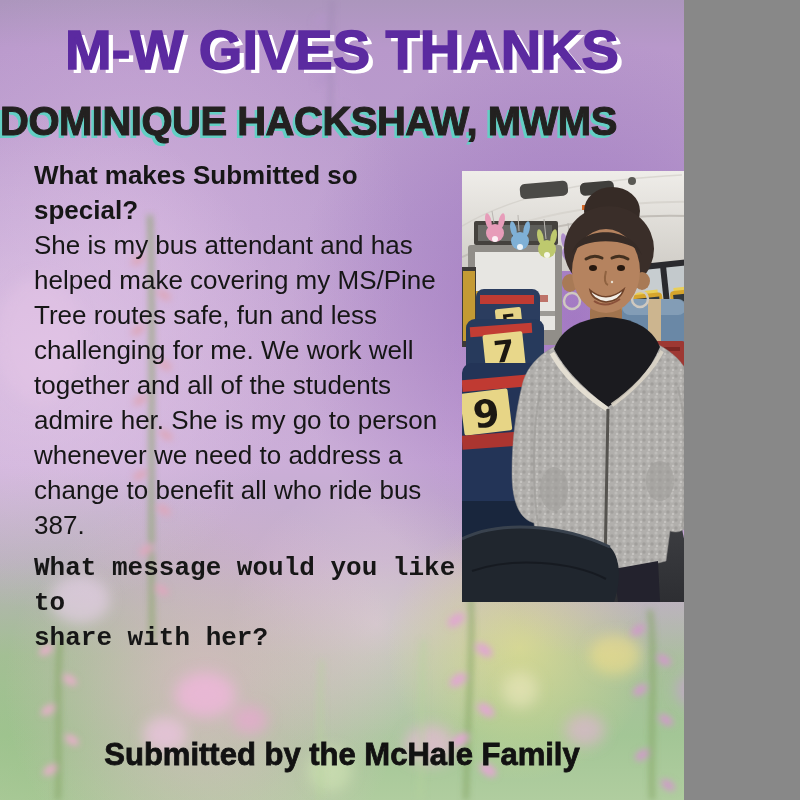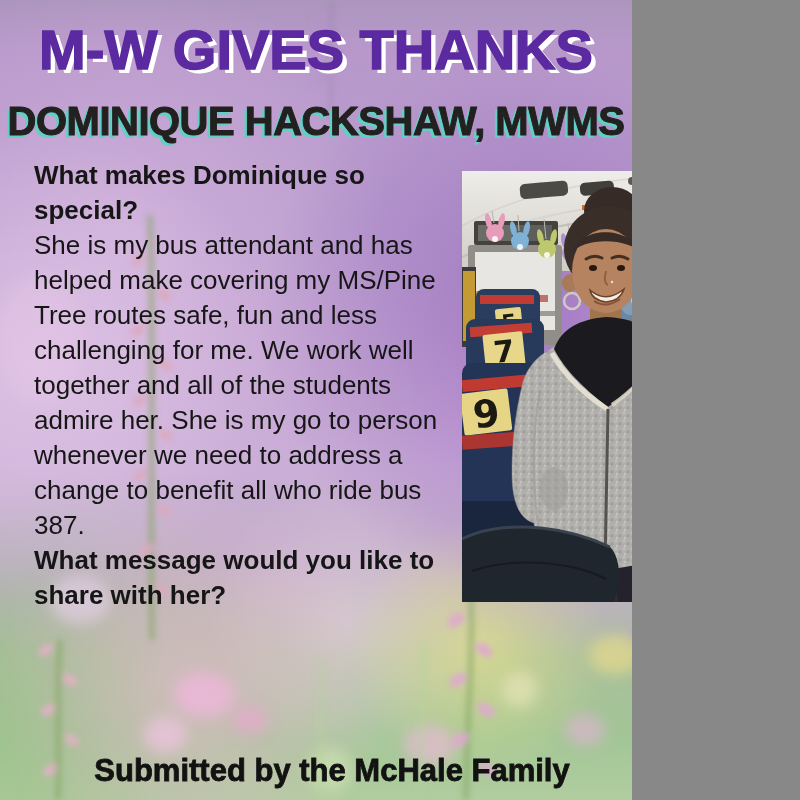--- a/index.html
+++ b/index.html
@@ -1,49 +1,49 @@
 <!DOCTYPE html>
 <html><head>
 <meta charset="utf-8">
 <style>
   html,body{margin:0;padding:0;background:#888;}
   .page{
-    position:relative;width:632px;height:800px;overflow:hidden;
+    position:relative;width:684px;height:800px;overflow:hidden;
     font-family:"Liberation Sans",sans-serif;
     background:
       radial-gradient(circle at 84% 40%, rgba(128,78,176,0.50) 0%, rgba(128,78,176,0) 38%),
       radial-gradient(circle at 97% 55%, rgba(215,170,230,0.60) 0%, transparent 30%),
       radial-gradient(circle at 6% 45%,  rgba(236,212,238,0.55) 0%, transparent 32%),
       radial-gradient(circle at 20% 30%, rgba(223,190,228,0.50) 0%, transparent 35%),
       radial-gradient(circle at 76% 81%, rgba(247,235,140,0.55) 0%, transparent 16%),
       radial-gradient(circle at 30% 86%, rgba(242,184,219,0.60) 0%, transparent 24%),
       radial-gradient(circle at 55% 78%, rgba(246,214,238,0.50) 0%, transparent 20%),
       radial-gradient(circle at 10% 92%, rgba(150,190,130,0.50) 0%, transparent 28%),
       linear-gradient(180deg,#ac96bd 0%,#b898cb 6%,#bb9ecf 28%,#c6a8d4 46%,#cbaed8 58%,#bfaec6 70%,#a9bf9c 82%,#a3c696 92%,#b0cd9f 100%);
   }
   .bg-stalks{position:absolute;left:0;top:0;pointer-events:none;}
   .title{
     position:absolute;top:22px;left:0;width:100%;margin:0;text-align:center;
     font-size:56px;font-weight:800;line-height:1;letter-spacing:0;
     color:#5b2aa0;-webkit-text-stroke:1.5px #5b2aa0;
     text-shadow:5px 4px 0 #ffffff;
   }
   .subtitle{
-    position:absolute;top:101px;left:0;width:100%;margin:0;text-align:center;
+    position:absolute;top:101px;left:0;width:100%;margin:0;text-align:left;
     font-size:40px;font-weight:800;line-height:1;letter-spacing:-0.5px;
     color:#232120;-webkit-text-stroke:1px #232120;
     text-shadow:-3px 3px 0 #63cfc4;
   }
   .col-left{position:absolute;left:34px;top:158px;width:436px;}
   .q,.a{margin:0;color:#161616;white-space:pre-line;font-size:26px;line-height:35px;}
   .q{font-weight:700;}
-  .q2{}
+  .q2{margin-top:8px;font-family:Liberation Mono, monospace;}
   .a-full{position:absolute;left:34px;top:626px;width:762px;letter-spacing:-0.4px;}
   .credit{
-    position:absolute;top:737px;left:0;width:100%;margin:16px;text-align:center;
+    position:absolute;top:737px;left:0;width:100%;margin:0;text-align:center;
     font-size:31px;font-weight:700;color:#121212;-webkit-text-stroke:0.8px #121212;
   }
   .photo{position:absolute;left:462px;top:171px;width:311px;height:431px;}
   .photo svg{display:block;width:100%;height:100%;}
 </style>
 </head>
 <body>
 
 <div class="page">
 
@@ -133,21 +133,21 @@
         <use href="#bud" transform="translate(322,80) rotate(-35)"></use>
         <use href="#bud" transform="translate(344,110) rotate(35)"></use>
       </g>
     </g>
   </svg>
 
   <h1 class="title">M-W GIVES THANKS</h1>
   <h2 class="subtitle">DOMINIQUE HACKSHAW, MWMS</h2>
 
   <div class="col-left">
-    <p class="q">What makes Dominique so
+    <p class="q">What makes Submitted so
 special?</p>
     <p class="a">She is my bus attendant and has
 helped make covering my MS/Pine
 Tree routes safe, fun and less
 challenging for me. We work well
 together and all of the students
 admire her. She is my go to person
 whenever we need to address a
 change to benefit all who ride bus
 387.</p>

